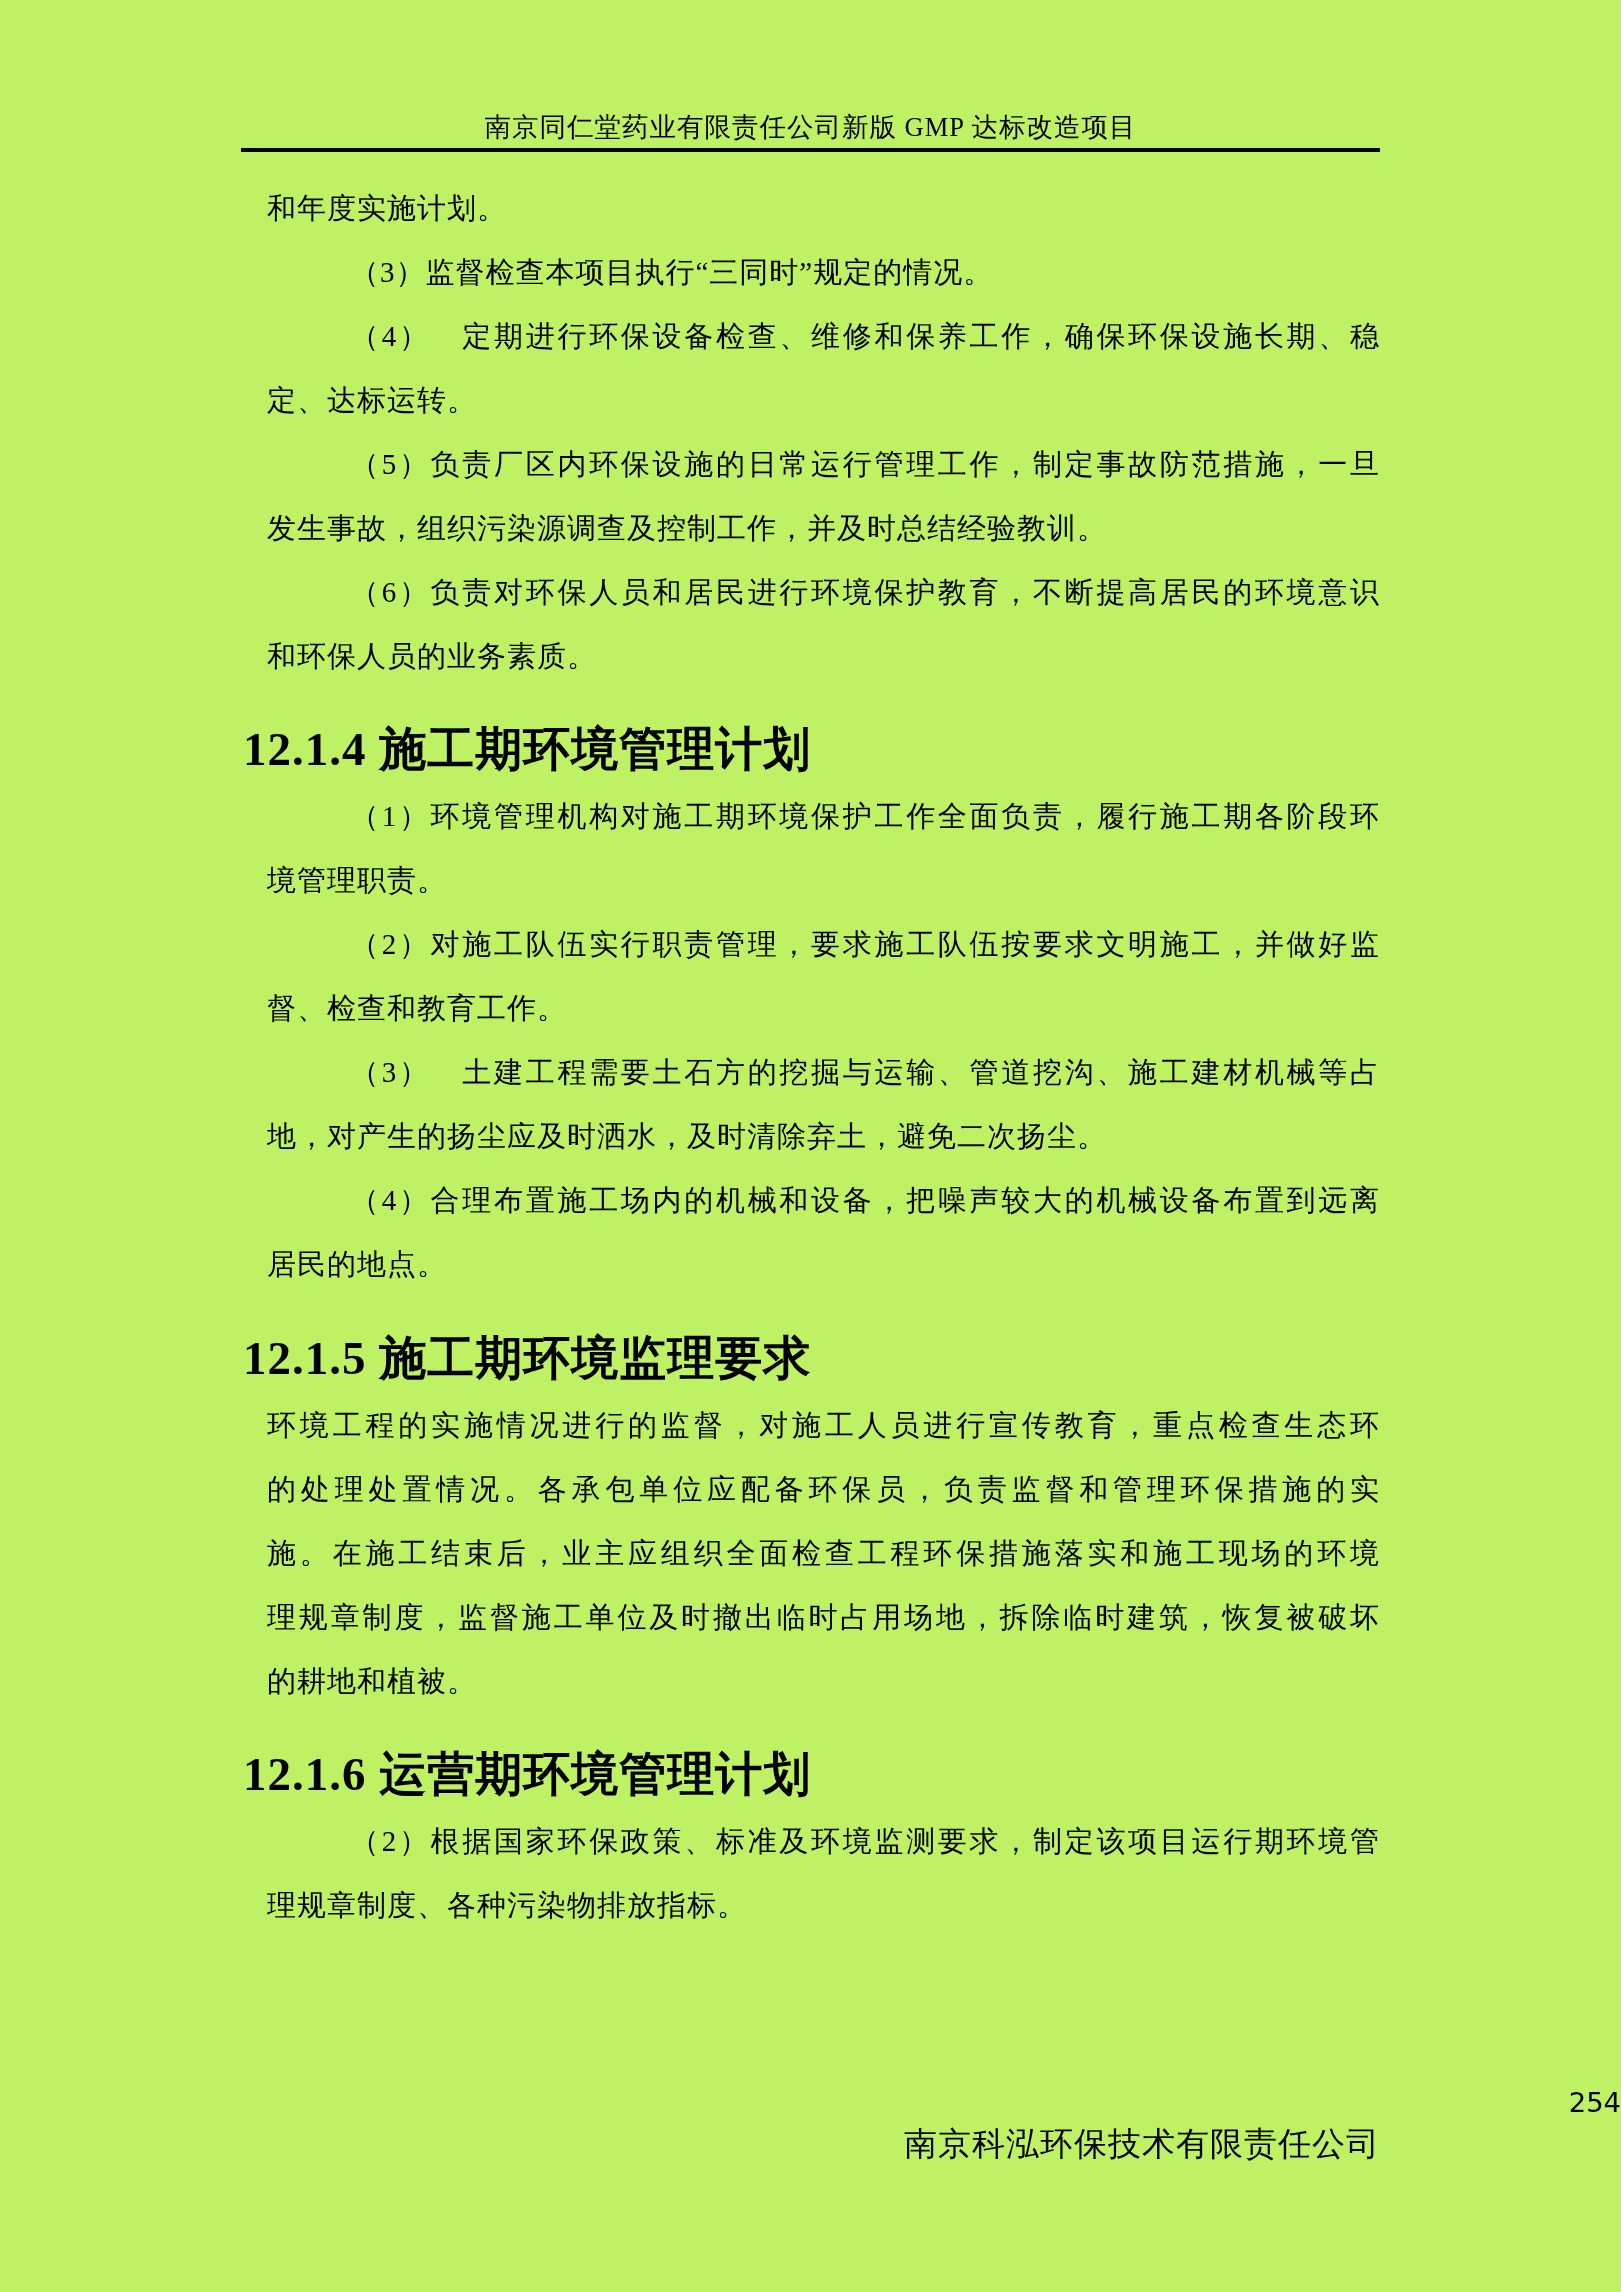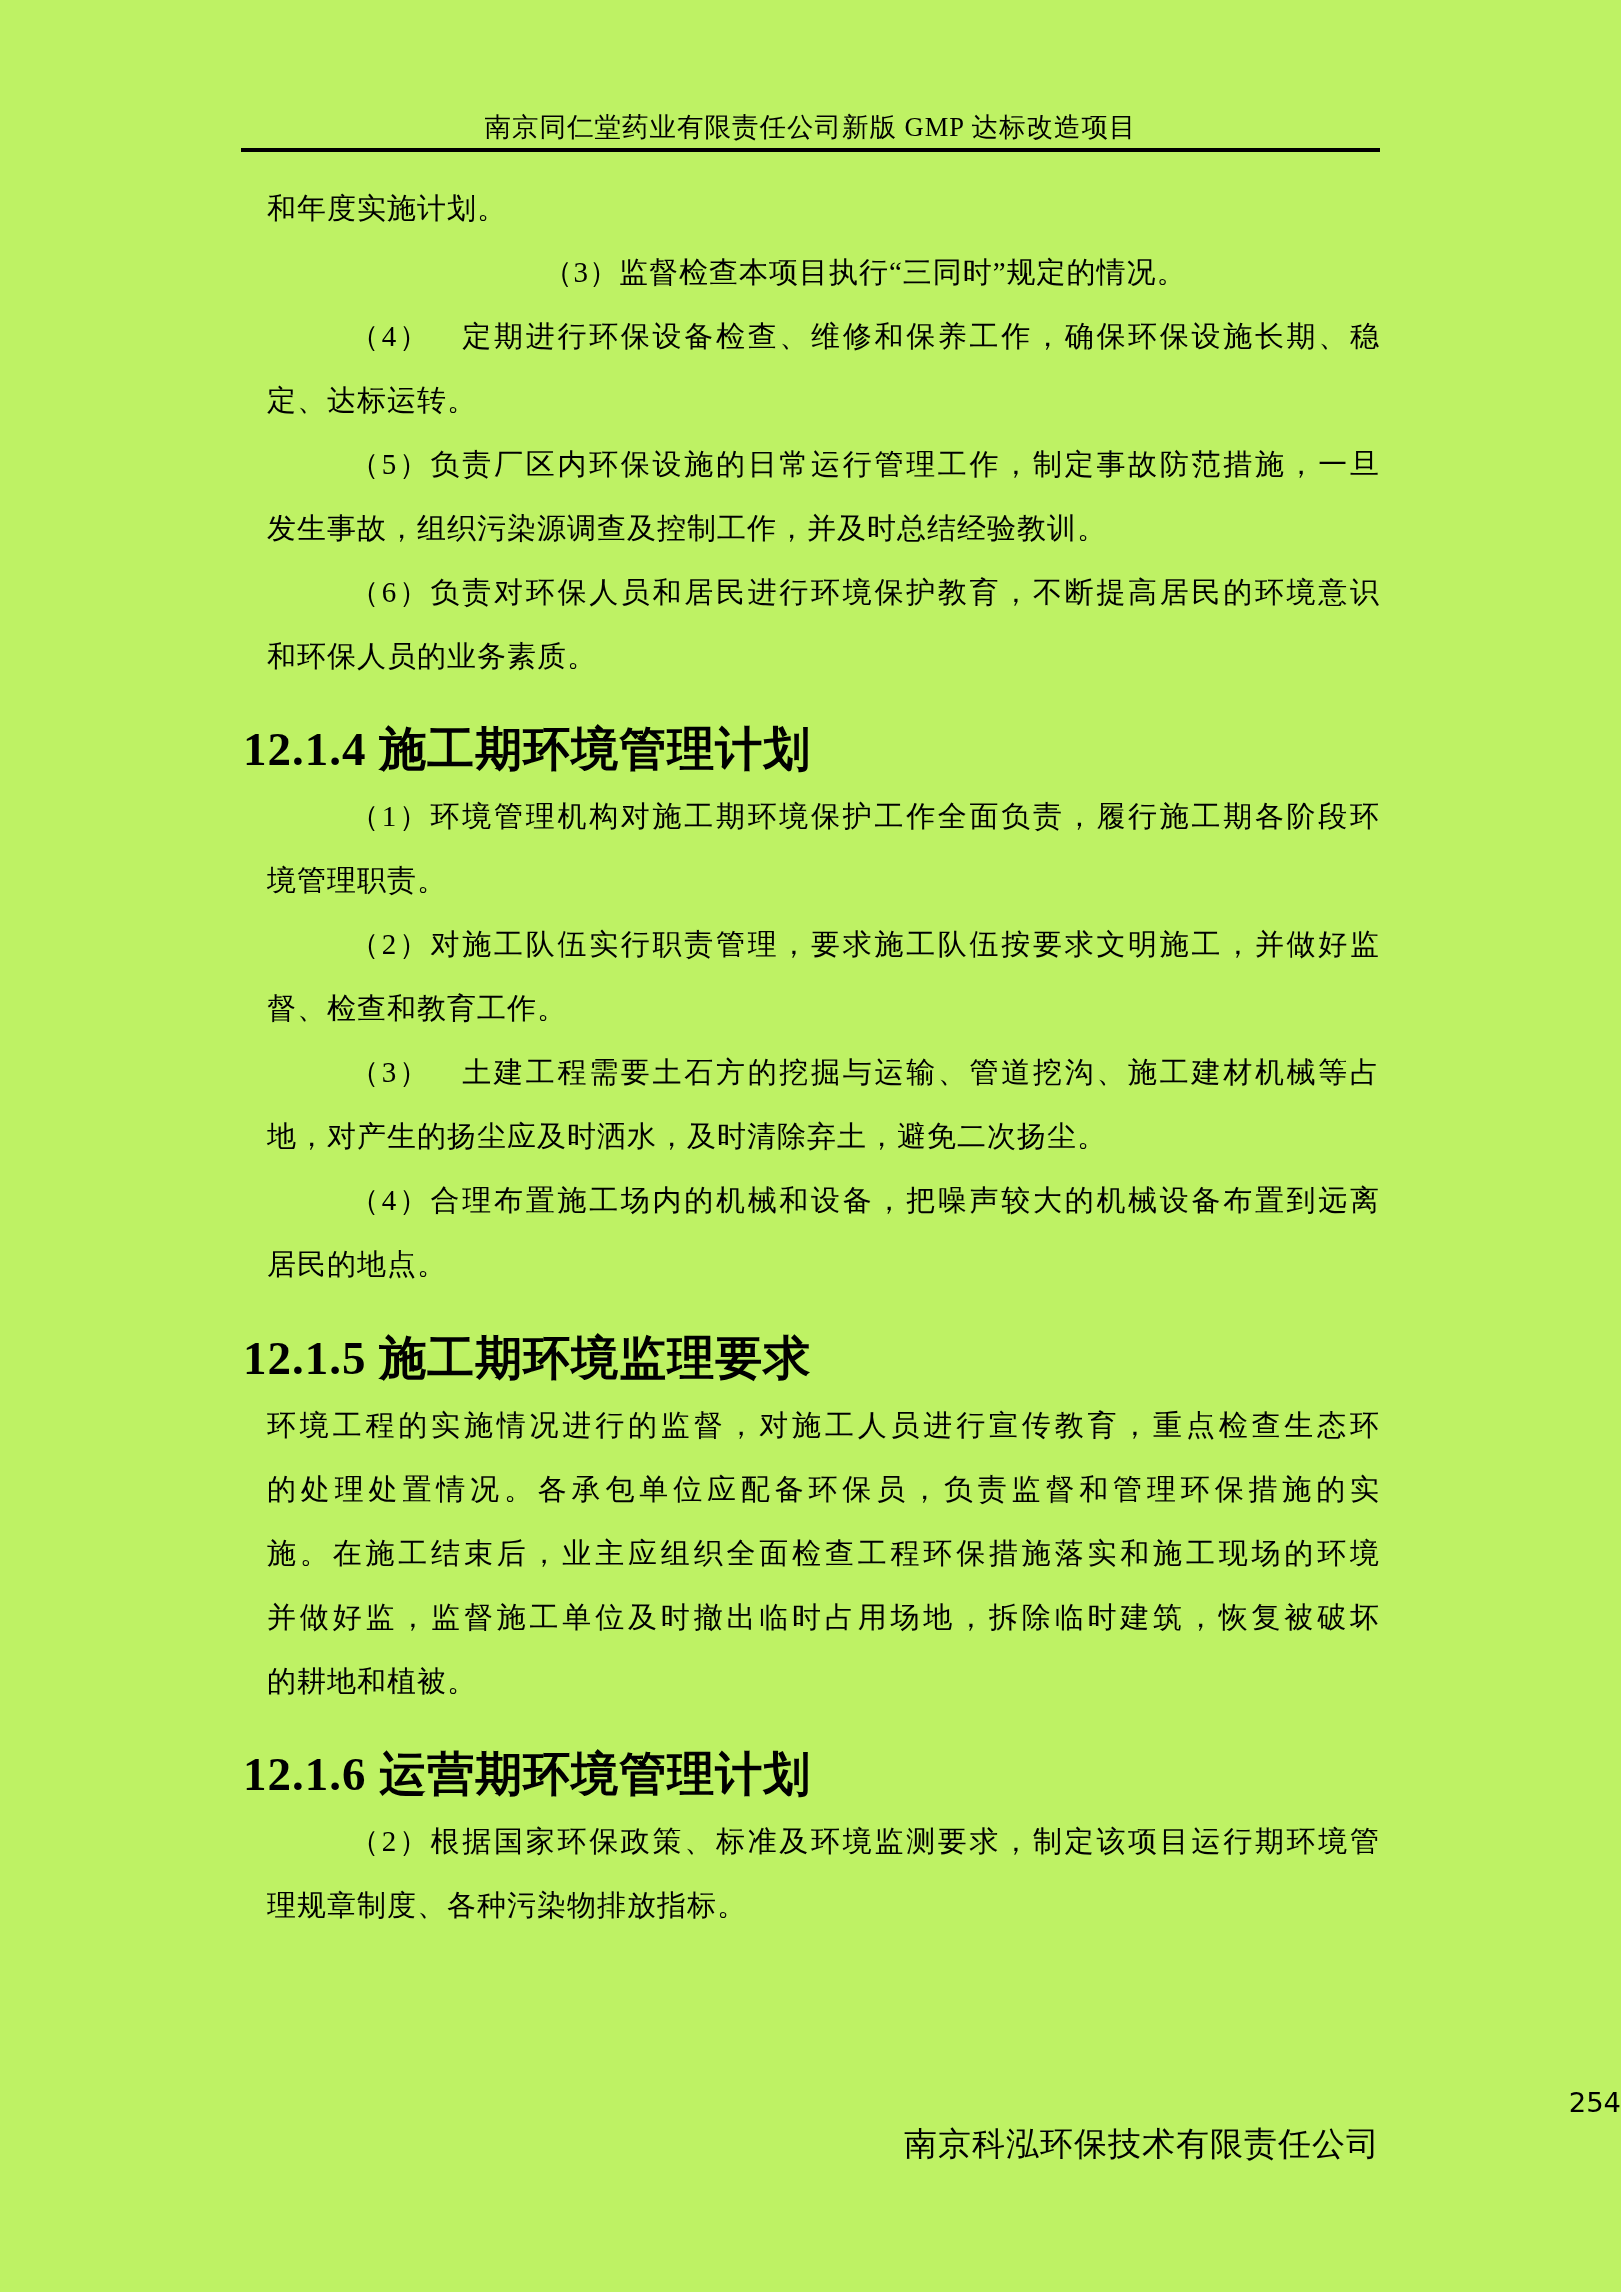--- a/index.html
+++ b/index.html
@@ -42,21 +42,21 @@
     line-height: 64px;
     letter-spacing: 1px;
     white-space: nowrap;
     margin-left: 24px;
   }
   .bl.fill {
     white-space: normal;
     text-align: justify;
     text-align-last: justify;
   }
-  .bl.indent { text-indent: 83px; text-align: center; }
+  .bl.indent { text-indent: 83px; }
   .hd {
     font-size: 47px;
     font-weight: bold;
     height: 69px;
     line-height: 69px;
     margin-top: 27.4px;
     letter-spacing: 1px;
   }
   .page-number {
     position: absolute;
@@ -101,21 +101,21 @@
     <div class="bl indent fill">（2）对施工队伍实行职责管理，要求施工队伍按要求文明施工，并做好监</div>
     <div class="bl">督、检查和教育工作。</div>
     <div class="bl indent fill">（3）　土建工程需要土石方的挖掘与运输、管道挖沟、施工建材机械等占</div>
     <div class="bl">地，对产生的扬尘应及时洒水，及时清除弃土，避免二次扬尘。</div>
     <div class="bl indent fill">（4）合理布置施工场内的机械和设备，把噪声较大的机械设备布置到远离</div>
     <div class="bl">居民的地点。</div>
     <div class="hd">12.1.5 施工期环境监理要求</div>
     <div class="bl fill">环境工程的实施情况进行的监督，对施工人员进行宣传教育，重点检查生态环</div>
     <div class="bl fill">的处理处置情况。各承包单位应配备环保员，负责监督和管理环保措施的实</div>
     <div class="bl fill">施。在施工结束后，业主应组织全面检查工程环保措施落实和施工现场的环境</div>
-    <div class="bl fill">并做好监，监督施工单位及时撤出临时占用场地，拆除临时建筑，恢复被破坏</div>
+    <div class="bl fill">理规章制度，监督施工单位及时撤出临时占用场地，拆除临时建筑，恢复被破坏</div>
     <div class="bl">的耕地和植被。</div>
     <div class="hd">12.1.6 运营期环境管理计划</div>
     <div class="bl indent fill">（2）根据国家环保政策、标准及环境监测要求，制定该项目运行期环境管</div>
     <div class="bl">理规章制度、各种污染物排放指标。</div>
   </div>
 
   <div class="page-number">254</div>
   <div class="footer-company">南京科泓环保技术有限责任公司</div>
 
 </div>

